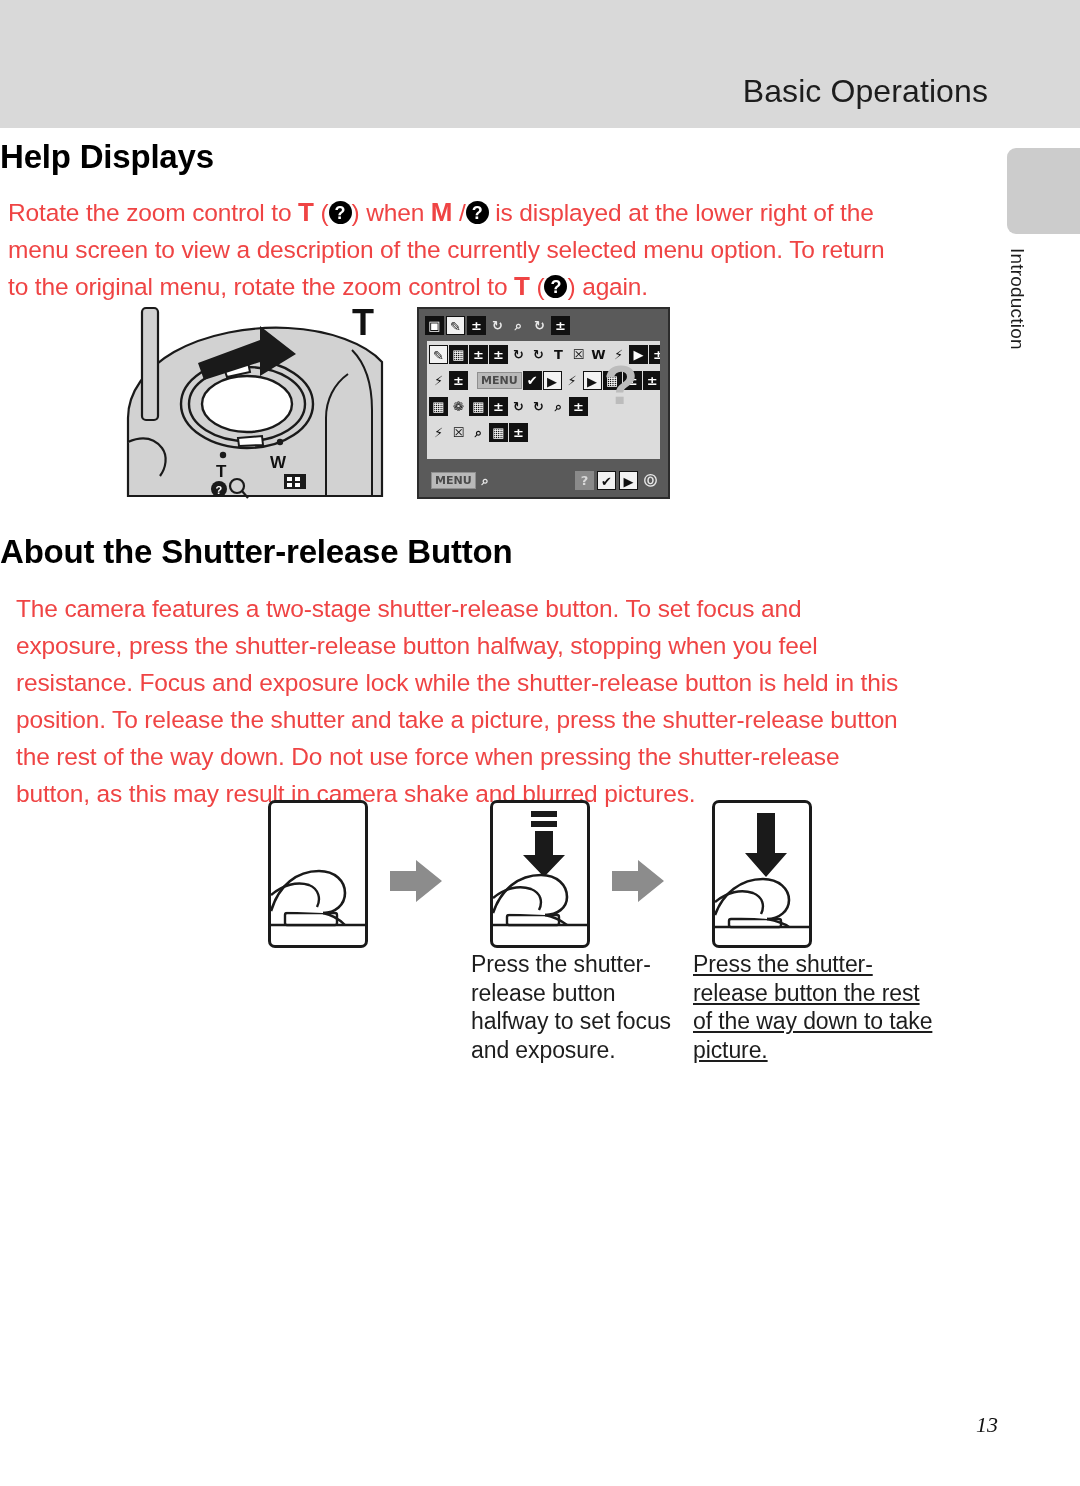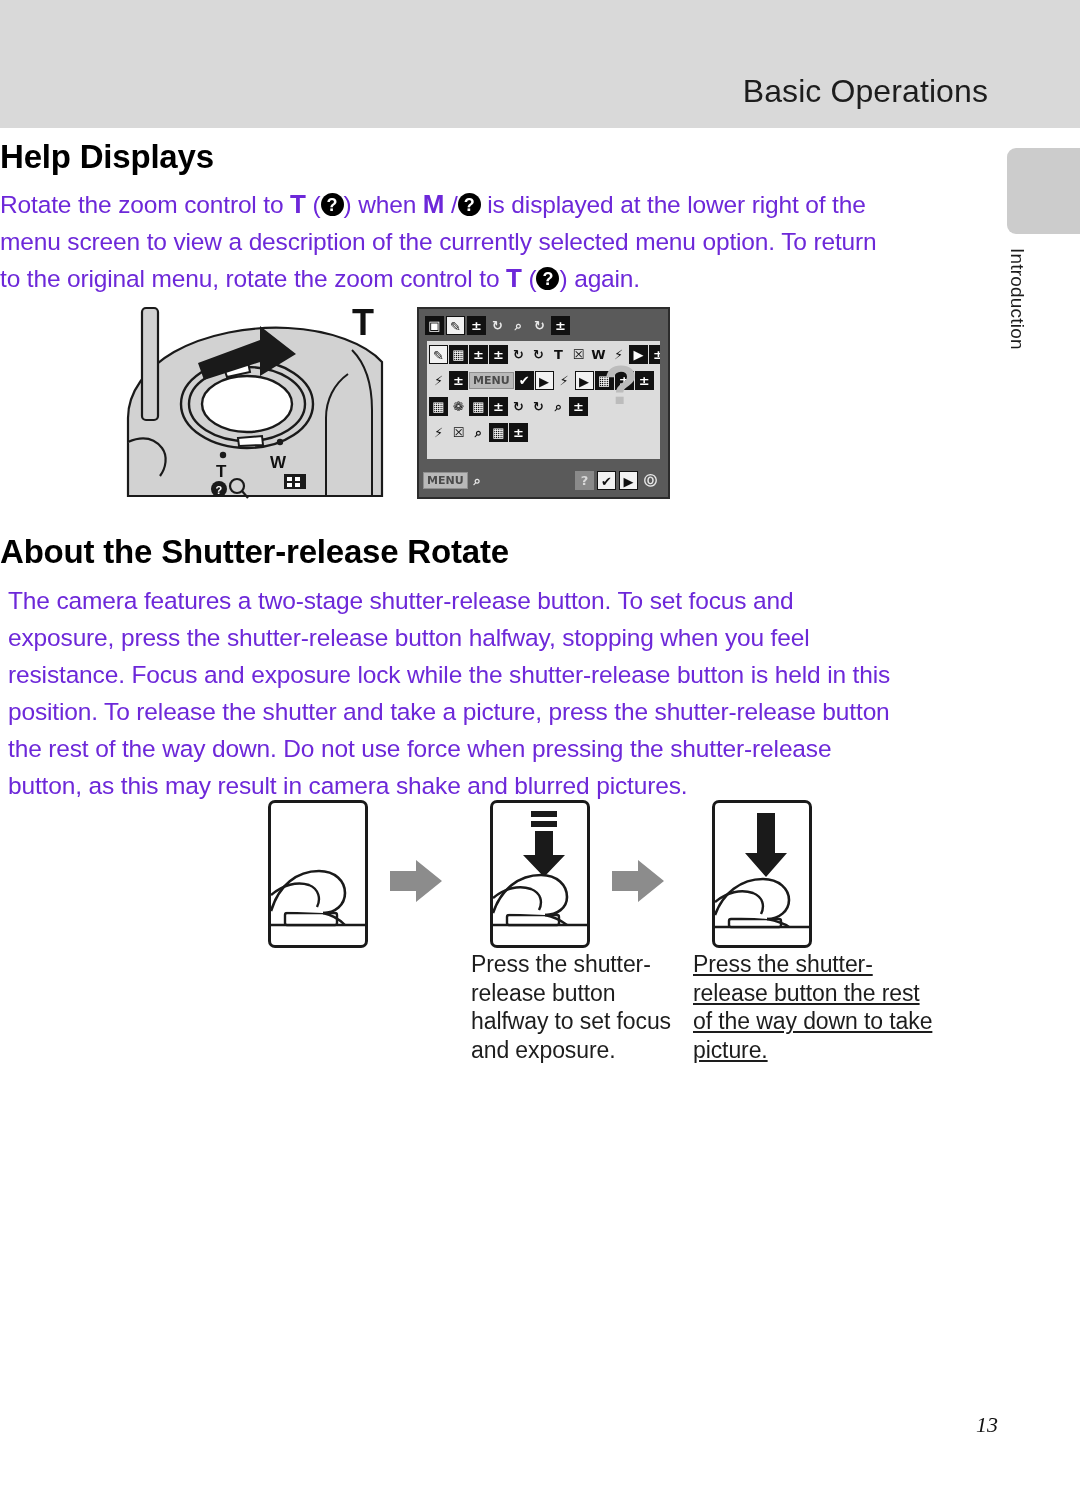--- a/index.html
+++ b/index.html
@@ -62,24 +62,24 @@
     font-size: 33px;
     font-weight: bold;
     color: #000;
     letter-spacing: -0.2px;
     text-align: center;
   }
   .title-help { position: absolute; top: 138px; left: 0; }
   .title-shutter { position: absolute; top: 533px; left: 0; }
 
   p.body-text {
-    margin: 0;
+    margin: 8px;
     font-size: 24.5px;
     line-height: 37px;
-    color: #6d28d9;
+    color: #ef4444;
     letter-spacing: -0.15px;
   }
   .para-help { position: absolute; top: 186px; left: 0; width: 880px; }
   .para-shutter { position: absolute; top: 582px; left: 0; width: 890px; padding-left: 8px; }
 
   
   .g-bold {
     font-weight: bold;
     font-size: 26px;
   }
@@ -199,20 +199,21 @@
   .menu-pill {
     display: inline-block;
     background: #b9b9b9;
     color: #4a4a4a;
     border: 1px solid #8f8f8f;
     font-size: 11px;
     font-weight: bold;
     padding: 1px 3px;
     font-family: "DejaVu Sans", sans-serif;
     flex: 0 0 auto;
+    margin-left: 8px;
   }
 
   
   .seq {
     position: absolute;
     left: 268px;
     top: 800px;
     width: 545px;
     height: 150px;
   }
@@ -393,21 +394,21 @@
         <span class="sq" style="background:#8a8a8a;color:#d8d8d8;">?</span>
         <span class="sq inv">✔</span>
         <span class="sq inv">▶</span>
         <span class="sq light">Ⓞ</span>
       </span>
     </div>
 
   </div>
 </div>
 
-<h1 class="section-title title-shutter">About the Shutter-release Rotate</h1>
+<h1 class="section-title title-shutter">About the Shutter-release Button</h1>
 <p class="body-text para-shutter">The camera features a two-stage shutter-release button. To set focus and exposure, press the shutter-release button halfway, stopping when you feel resistance. Focus and exposure lock while the shutter-release button is held in this position. To release the shutter and take a picture, press the shutter-release button the rest of the way down. Do not use force when pressing the shutter-release button, as this may result in camera shake and blurred pictures.</p>
 
 <div class="seq">
 
   <div class="seq-box b1">
     <svg viewBox="0 0 100 148" width="100" height="148">
       <line x1="0" y1="122" x2="100" y2="122" stroke="#1a1a1a" stroke-width="2.4"></line>
       <rect x="14" y="110" width="52" height="12" rx="2" fill="#fff" stroke="#1a1a1a" stroke-width="2.4"></rect>
       <path d="M0 108 C8 82 26 68 48 68 C64 68 74 78 74 90 C74 102 64 110 52 110" fill="#fff" stroke="#1a1a1a" stroke-width="2.6"></path>
       <path d="M0 92 C12 82 26 78 38 82 C48 86 50 96 46 104" fill="none" stroke="#1a1a1a" stroke-width="2.4"></path>

